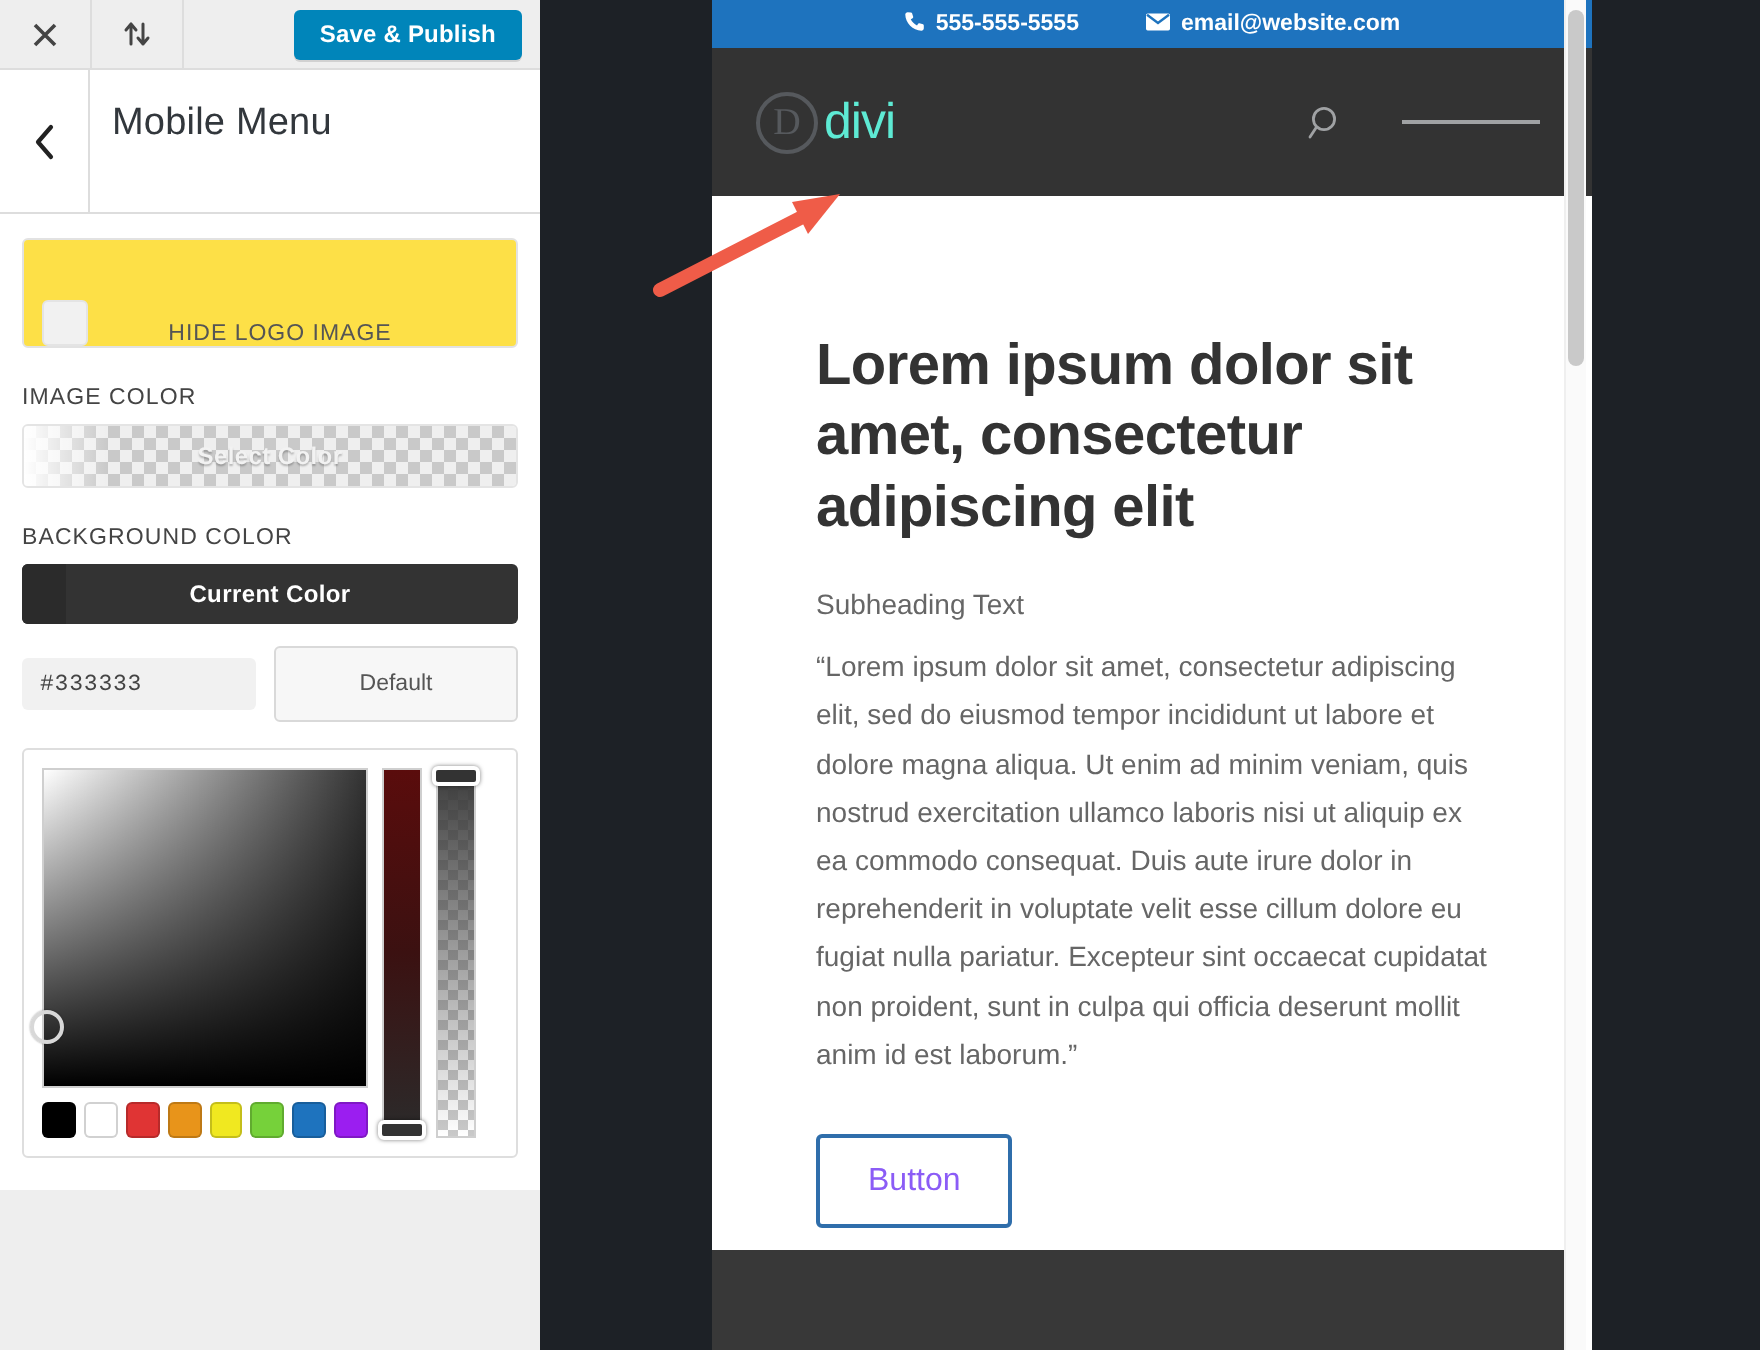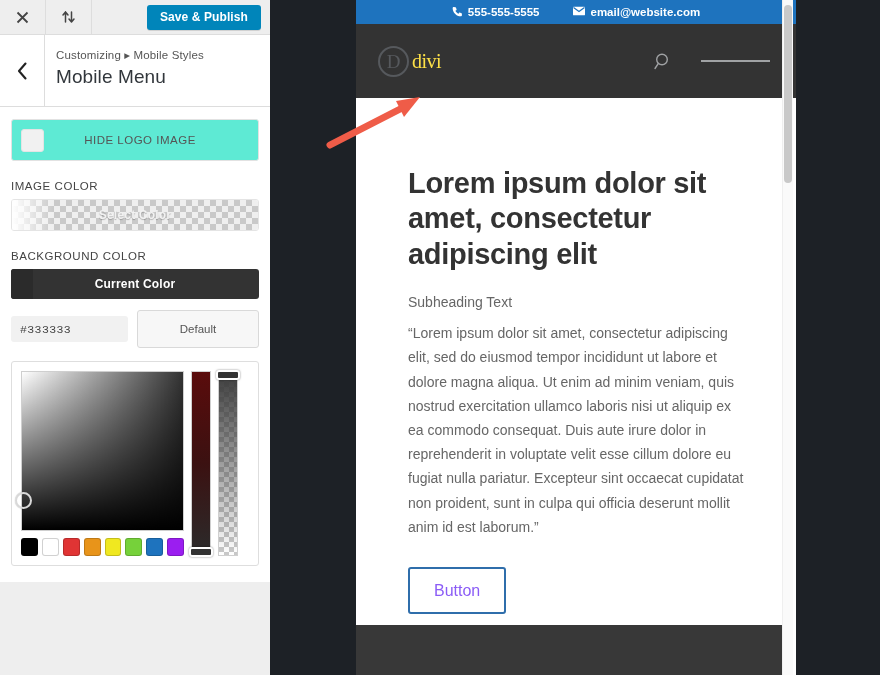--- a/index.html
+++ b/index.html
@@ -105,25 +105,25 @@
     line-height: 1.35;
     margin-top: 1px;
     letter-spacing: .1px;
   }
 
   .controls { padding: 12px 11px 16px; background:#fff; }
 
   
   .toggle-row {
     display: flex;
-    align-items: center;
+    align-items: flex-end;
     border: 1px solid #e2e2e2;
     border-radius: 3px;
-    background: #5eead4;
-    height: 42px;
+    background: #fde047;
+    height: 55px;
     box-sizing: border-box;
     margin-bottom: 19px;
   }
   .toggle-box {
     width: 23px; height: 23px;
     background: #f1f1f1;
     border: 1px solid #e4e4e4;
     border-radius: 3px;
     margin-left: 9px;
     box-sizing: border-box;
@@ -350,25 +350,24 @@
     display: flex;
     align-items: center;
     justify-content: center;
     color: #56595d;
     font-size: 19px;
     font-family: "Liberation Serif", serif;
     line-height: 1;
     box-sizing: border-box;
   }
   .logo-word {
-    font-size: 20px;
-    color: #fde047;
+    font-size: 25px;
+    color: #5eead4;
     letter-spacing: -.5px;
     line-height: 1;
-    font-family: Liberation Serif, serif;
   }
   .header-spacer { flex: 1; }
   .hdr-icon { color: #a0a2a4; margin-left: 28px; display:flex; align-items:center; }
   .hamburger div {
     width: 23px; height: 2px;
     background: #a0a2a4;
     margin: 4px 0;
   }
 
   .page-body { padding: 68px 50px 0 52px; background:#fff; }
@@ -458,21 +457,20 @@
         <div class="save-btn">Save &amp; Publish</div>
       </div>
 
       <div class="cust-header">
         <div class="back-btn">
           <svg width="11" height="18" viewBox="0 0 11 18">
               <path d="M8.5 1.5 L2 9 L8.5 16.5" stroke="#222" stroke-width="2.1" fill="none" stroke-linecap="round" stroke-linejoin="round"></path>
             </svg>
         </div>
         <div class="header-text">
-          <div class="breadcrumb">Customizing ▸ Mobile Styles</div>
           <div class="panel-title">Mobile Menu</div>
         </div>
       </div>
 
       <div class="controls">
 
         <div class="toggle-row">
           <div class="toggle-box"></div>
           <div class="toggle-label">HIDE LOGO IMAGE</div>
         </div>

